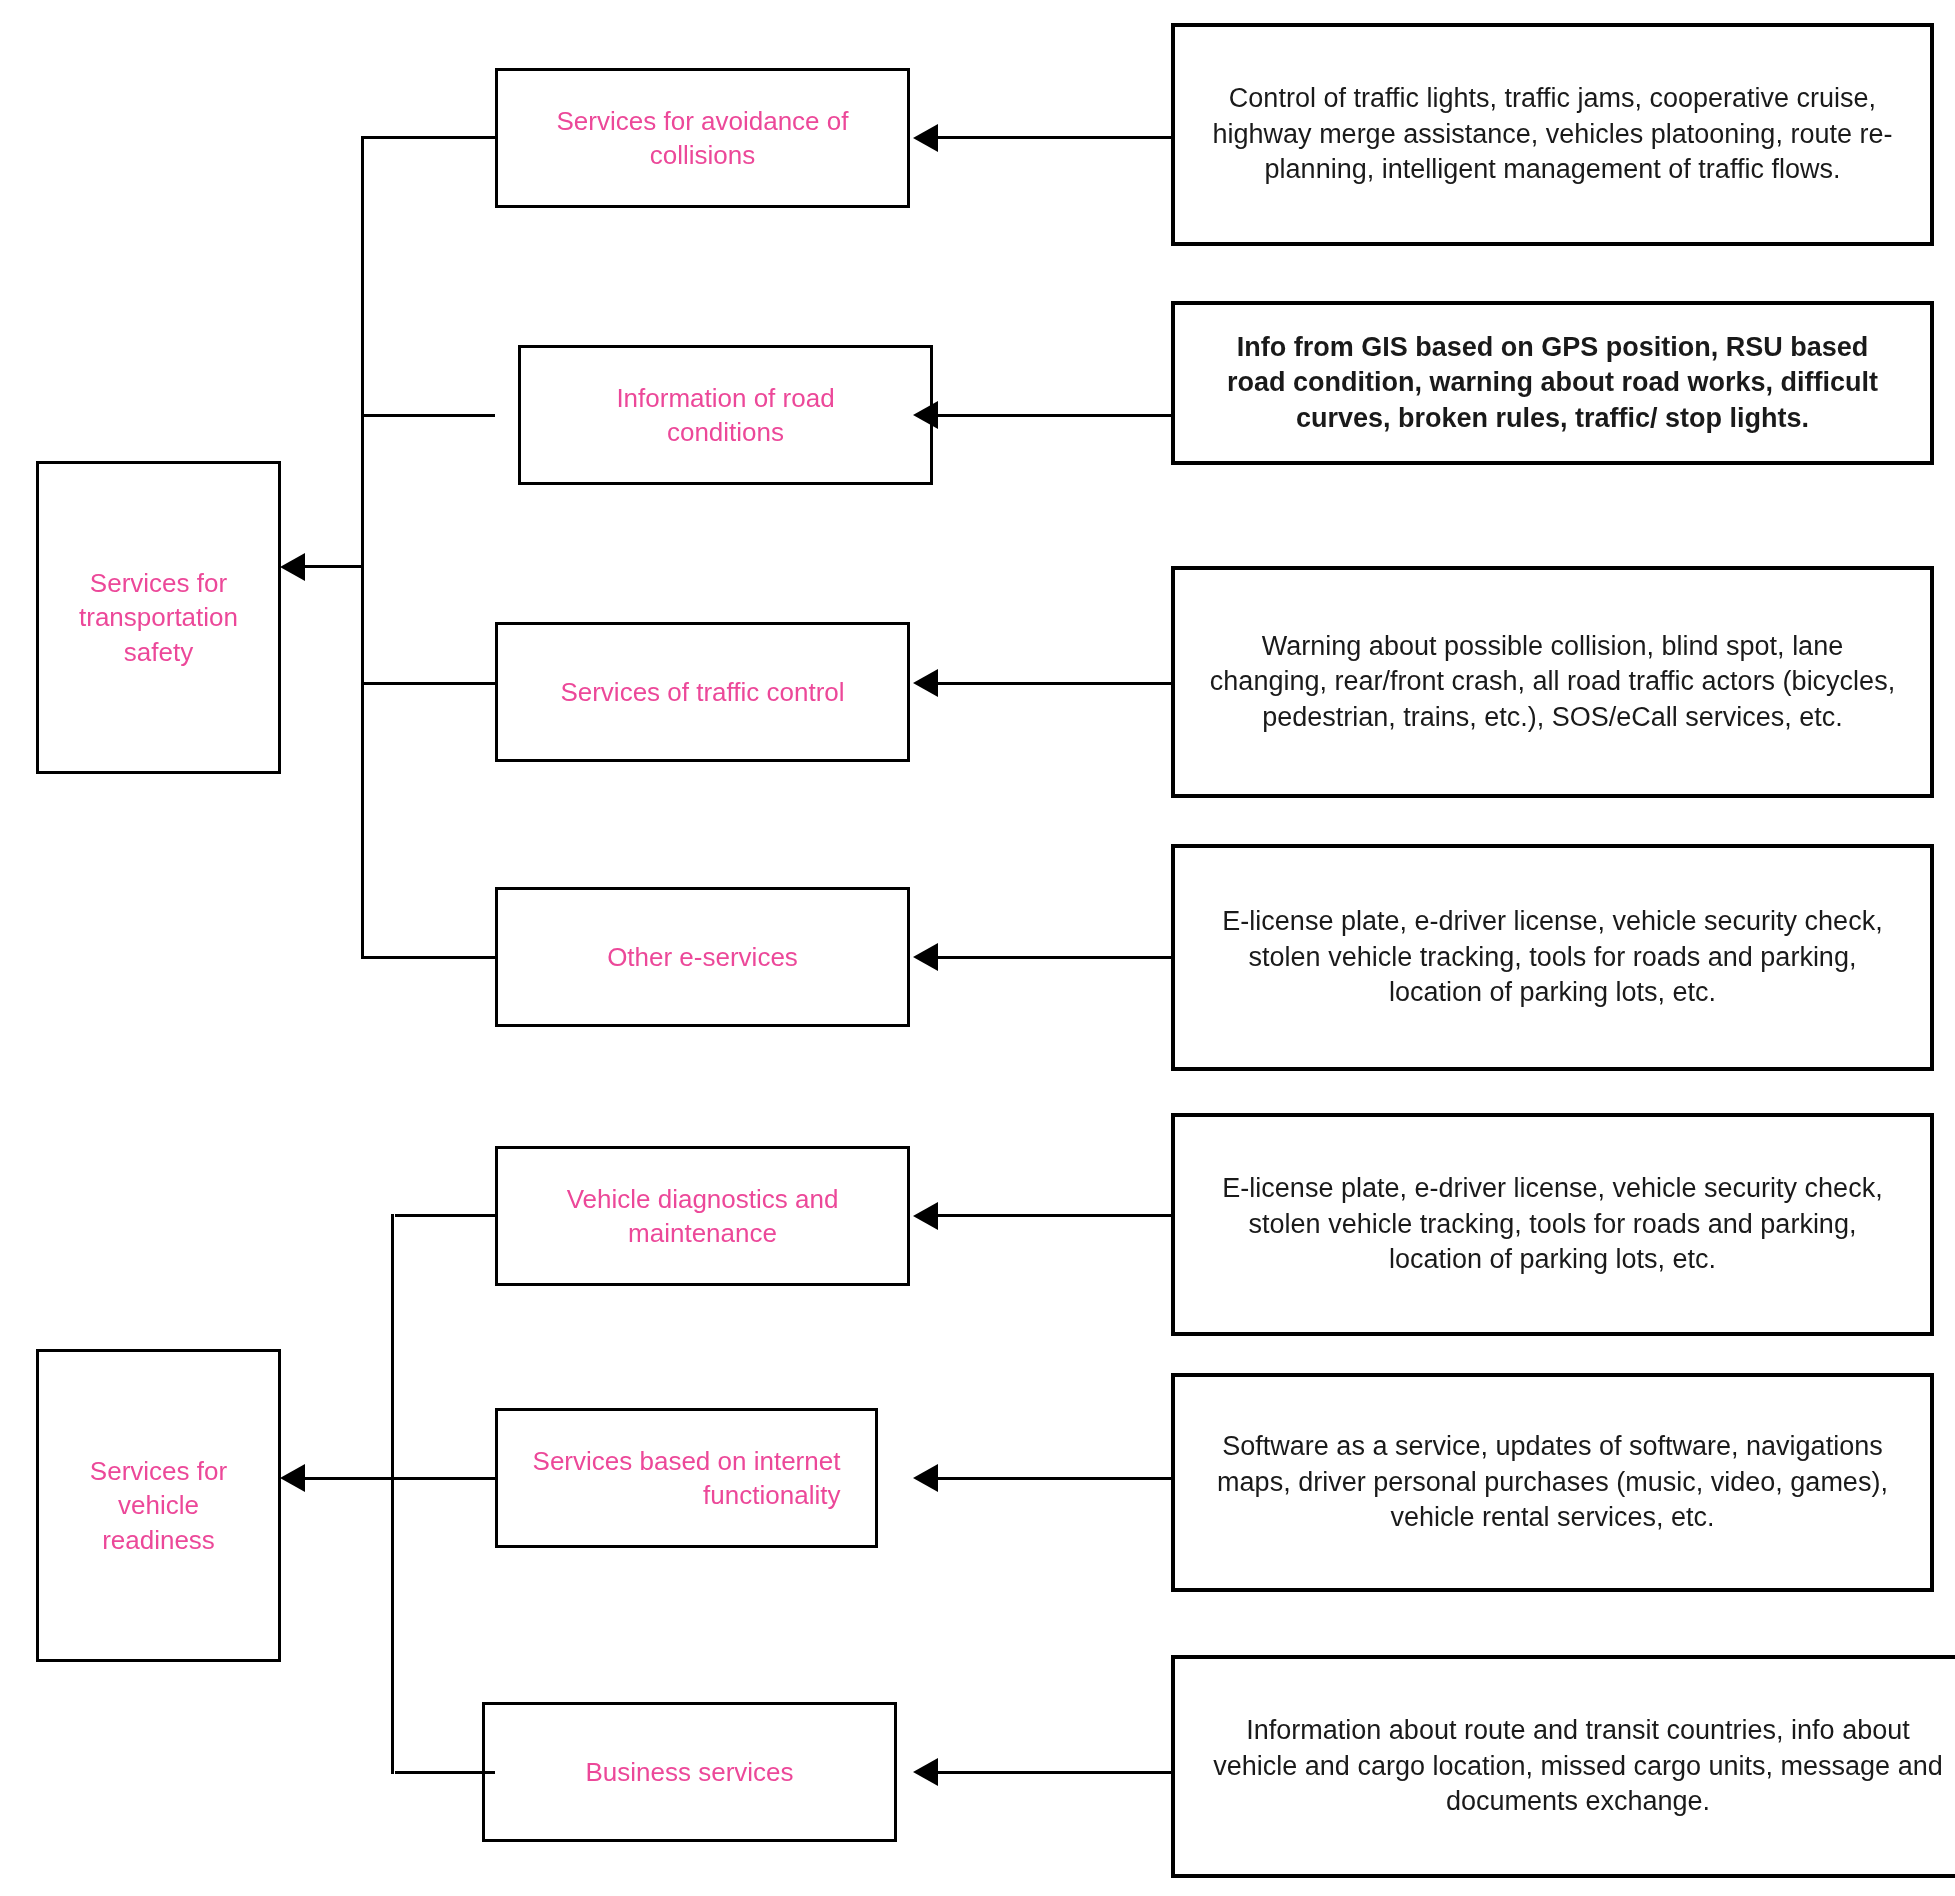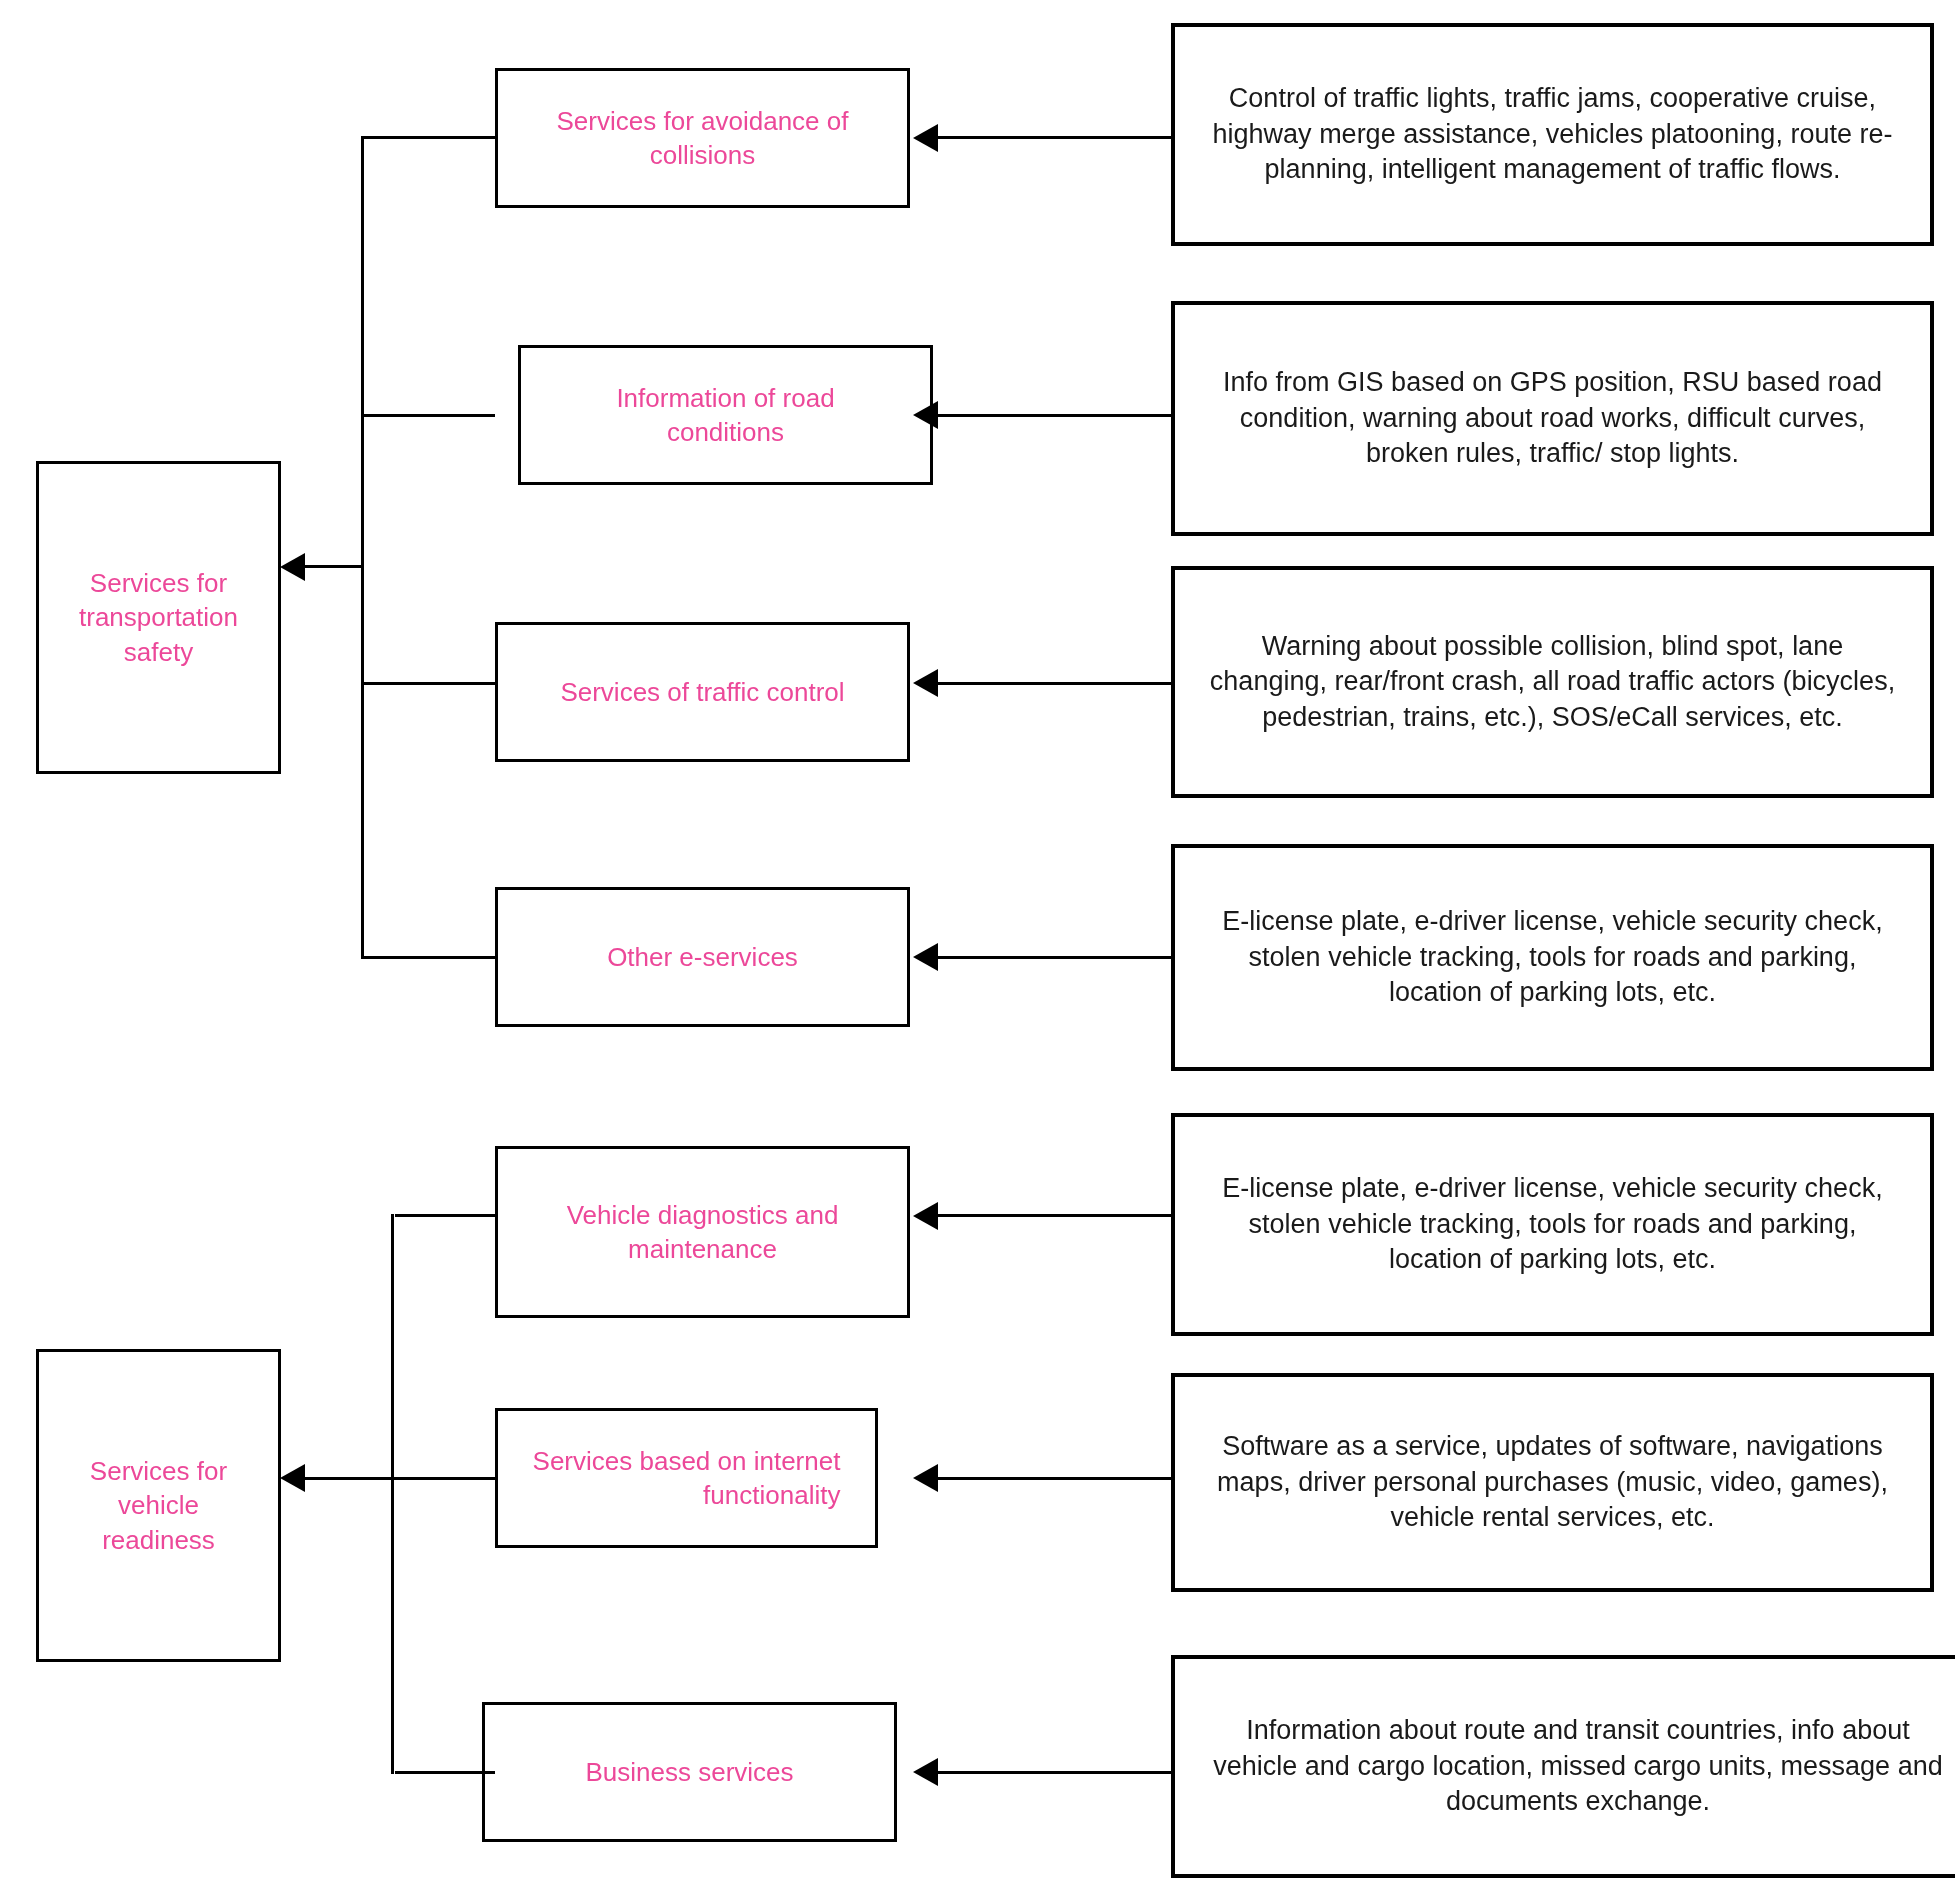--- a/index.html
+++ b/index.html
@@ -65,21 +65,21 @@
 
   <div class="node" style="left:495px; top:345px; width:415px; height:140px;margin-left:23px;">Information of road
 conditions</div>
 
   <div class="node" style="left:495px; top:614px; width:415px; height:140px;margin-top:8px;">Services of traffic control</div>
 
   <div class="node" style="left:495px; top:887px; width:415px; height:140px;">Other e-services</div>
 
   <div class="desc" style="left:1171px; top:23px; width:763px; height:223px;">Control of traffic lights, traffic jams, cooperative cruise, highway merge assistance, vehicles platooning, route re-planning, intelligent management of traffic flows.</div>
 
-  <div class="desc" style="left:1171px; top:301px; width:763px; height:235px;">Info from GIS based on GPS position, RSU based road condition, warning about road works, difficult curves, broken rules, traffic/ stop lights.</div>
+  <div class="desc" style="left:1171px; top:301px; width:763px; height:164px;font-weight:bold;">Info from GIS based on GPS position, RSU based road condition, warning about road works, difficult curves, broken rules, traffic/ stop lights.</div>
 
   <div class="desc" style="left:1171px; top:566px; width:763px; height:232px;">Warning about possible collision, blind spot, lane changing, rear/front crash, all road traffic actors (bicycles, pedestrian, trains, etc.), SOS/eCall services, etc.</div>
 
   <div class="desc" style="left:1171px; top:844px; width:763px; height:227px;">E-license plate, e-driver license, vehicle security check, stolen vehicle tracking, tools for roads and parking, location of parking lots, etc.</div>
 
   <div class="vline" style="left:361px; top:136px; width:3.2px; height:823px;"></div>
   <div class="hline" style="left:364px; top:136px; width:131px; height:3.2px;"></div>
   <div class="hline" style="left:364px; top:414px; width:131px; height:3.2px;"></div>
   <div class="hline" style="left:364px; top:682px; width:131px; height:3.2px;"></div>
   <div class="hline" style="left:364px; top:956px; width:131px; height:3.2px;"></div>
@@ -95,21 +95,21 @@
   <div class="arrow-left" style="left:913px; top:669px;"></div>
   <div class="hline" style="left:936px; top:682px; width:235px; height:3.2px;"></div>
 
   <div class="arrow-left" style="left:913px; top:943px;"></div>
   <div class="hline" style="left:936px; top:956px; width:235px; height:3.2px;"></div>
 
   <div class="node" style="left:36px; top:1349px; width:245px; height:313px;">Services for
 vehicle
 readiness</div>
 
-  <div class="node" style="left:495px; top:1146px; width:415px; height:172px;">Vehicle diagnostics and
+  <div class="node" style="left:495px; top:1146px; width:415px; height:140px;">Vehicle diagnostics and
 maintenance</div>
 
   <div class="node" style="left:495px; top:1408px; width:383px; height:140px;text-align:right;">Services based on internet
 functionality</div>
 
   <div class="node" style="left:482px; top:1702px; width:415px; height:140px;">Business services</div>
 
   <div class="desc" style="left:1171px; top:1113px; width:763px; height:223px;">E-license plate, e-driver license, vehicle security check, stolen vehicle tracking, tools for roads and parking, location of parking lots, etc.</div>
 
   <div class="desc" style="left:1171px; top:1373px; width:763px; height:219px;">Software as a service, updates of software, navigations maps, driver personal purchases (music, video, games), vehicle rental services, etc.</div>

